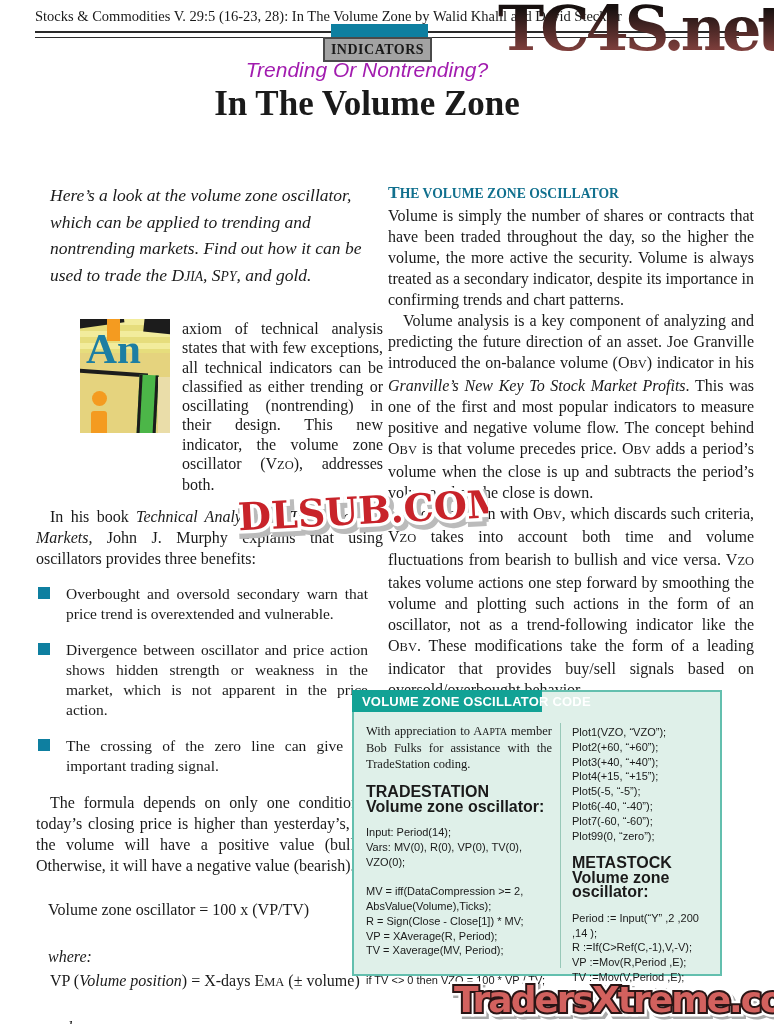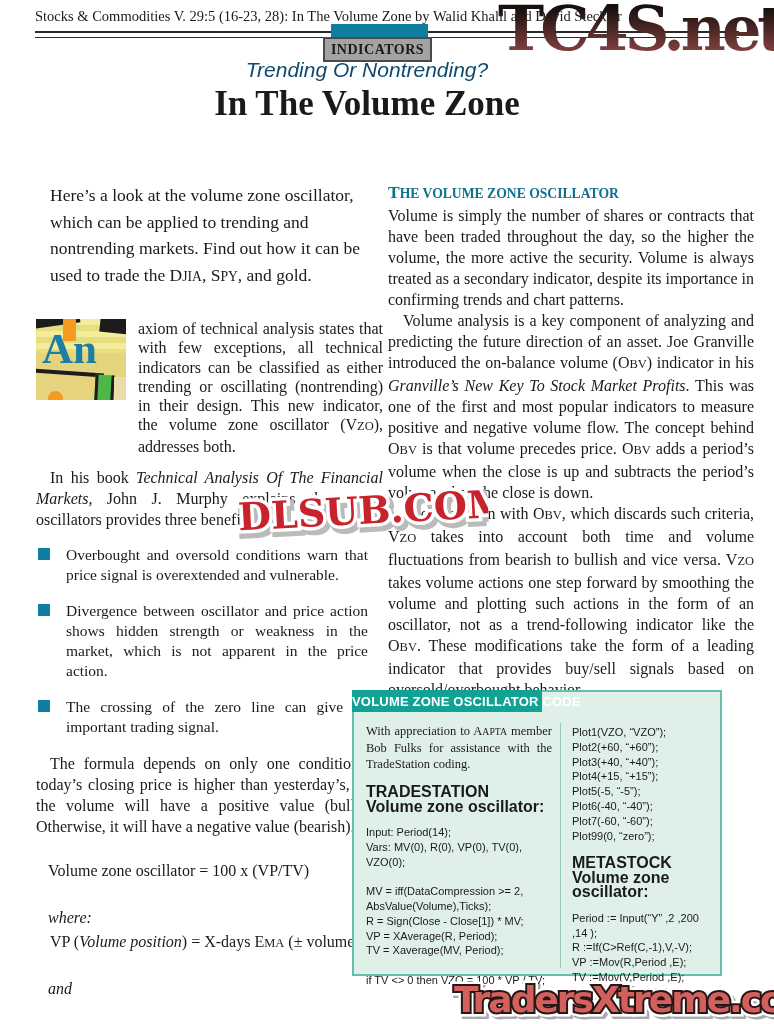--- a/index.html
+++ b/index.html
@@ -8,33 +8,33 @@
 
   
   .header-citation{position:absolute;left:35px;top:8px;font-size:14.5px;white-space:nowrap;}
   .header-rules{position:absolute;left:35px;width:704px;top:31px;height:4px;
                 border-top:2px solid #2a2a2a;border-bottom:1.5px solid #2a2a2a;}
   .badge-teal{position:absolute;left:331px;top:24px;width:97px;height:16px;background:#0E7FA0;z-index:2;}
   .badge-box{position:absolute;left:323px;top:37px;width:105px;height:21px;background:#a3a3a3;
              border:2px solid #4a4a4a;z-index:3;display:flex;align-items:center;justify-content:center;
              font-weight:bold;font-size:14px;letter-spacing:.5px;}
   .kicker{position:absolute;left:0;right:40px;top:58px;text-align:center;
-          font-family:"Liberation Sans",sans-serif;font-style:italic;font-size:21px;color:#0c4a6e;}
+          font-family:"Liberation Sans",sans-serif;font-style:italic;font-size:21px;color:#a21caf;}
   .page-title{position:absolute;left:0;right:40px;top:84px;text-align:center;
               font-size:35px;font-weight:bold;}
 
   
   .sc{font-size:.78em;}
   p{margin:0;}
 
   
   .col-left{position:absolute;left:36px;top:182px;width:347px;font-size:16px;line-height:21px;}
-  .intro{font-size:17.5px;line-height:26.5px;margin-left:14px;width:332px;}
+  .intro{font-style:italic;font-size:17.5px;line-height:26.5px;margin-left:14px;width:332px;}
   .lede-row{display:flex;margin-top:29px;}
-  .dropcap-art{position:relative;width:90px;height:81px;flex:none;background:#E5D37E;overflow:hidden;margin-right:12px;}
+  .dropcap-art{position:relative;width:90px;height:114px;flex:none;background:#E5D37E;overflow:hidden;margin-right:12px;margin-left:44px;}
   .da-band{position:absolute;left:0;top:0;right:0;height:34px;
            background:repeating-linear-gradient(180deg,#F2EC9C 0 6px,#E6DD7C 6px 12px);}
   .da-diag1{position:absolute;left:-8px;top:-3px;width:52px;height:10px;background:#1c1c1c;transform:rotate(-8deg);}
   .da-black2{position:absolute;right:-4px;top:-2px;width:30px;height:16px;background:#1c1c1c;transform:rotate(6deg);}
   .da-orange-tab{position:absolute;left:27px;top:0;width:13px;height:22px;background:#F49B20;}
   .da-diag2{position:absolute;left:-6px;top:52px;width:74px;height:4px;background:#1c1c1c;transform:rotate(4deg);}
   .da-green{position:absolute;left:58px;top:56px;width:13px;height:62px;background:#4CB648;
             border-left:3px solid #1c1c1c;border-right:3px solid #1c1c1c;transform:rotate(3deg);}
   .da-tan{position:absolute;left:78px;top:58px;width:14px;height:58px;background:#EADDA9;}
   .da-dot{position:absolute;left:12px;top:72px;width:15px;height:15px;border-radius:50%;background:#F49B20;}
@@ -56,21 +56,21 @@
   .col-right{position:absolute;left:388px;top:182px;width:366px;font-size:16px;line-height:21px;}
   .section-head{color:#11708E;font-weight:bold;font-size:17.5px;margin-bottom:1px;}
   .col-right p{text-align:justify;}
   .col-right p.indent{text-indent:15px;}
 
   
   .codebox{position:absolute;left:352px;top:690px;width:370px;height:286px;background:#DFF0E9;
            border:2px solid #63BFAE;box-sizing:border-box;}
   .codebox-header{position:absolute;left:-2px;top:-2px;width:190px;height:22px;background:#12A295;color:#ffffff;
                   font-family:"Liberation Sans",sans-serif;font-weight:bold;font-size:13px;
-                  display:flex;align-items:center;box-sizing:border-box;letter-spacing:.2px;white-space:nowrap;}
+                  display:flex;align-items:center;padding-left:10px;box-sizing:border-box;letter-spacing:.2px;white-space:nowrap;}
   .codebox-cols{position:absolute;left:12px;right:8px;top:31px;bottom:6px;display:flex;}
   .code-left{width:186px;padding-right:8px;}
   .code-divider{width:1px;background:#98C8B8;margin-right:11px;}
   .code-right{flex:1;}
   .code-credit{font-size:12.5px;line-height:16px;text-align:justify;margin-bottom:13px;}
   .code-label{font-family:"Liberation Sans",sans-serif;font-weight:bold;font-size:16px;line-height:14.5px;}
   .code-pre{font-family:"Liberation Sans",sans-serif;font-size:11px;line-height:14.8px;white-space:pre-line;margin-top:11px;}
 
   
   .copyright{position:absolute;left:0;right:0;top:986px;text-align:center;font-size:14.5px;}
@@ -114,21 +114,21 @@
         <div class="dropcap-an">An</div>
       </div>
       <p class="lede-text">axiom of technical analysis states that with few exceptions, all technical indicators can be classified as either trending or oscillating (nontrending) in their design. This new indicator, the volume zone oscillator (V<span class="sc">ZO</span>), addresses both.</p>
     </div>
 
     <p class="murphy">In his book <i>Technical Analysis Of The Financial Markets,</i> John J. Murphy explains that using oscillators provides three benefits:</p>
 
     <div class="bullet-list">
       <div class="bullet-item">
         <span class="bullet-square"></span>
-        <span>Overbought and oversold conditions warn that price signal is overextended and vulnerable.</span>
+        <span>Overbought and oversold secondary warn that price trend is overextended and vulnerable.</span>
       </div>
       <div class="bullet-item">
         <span class="bullet-square"></span>
         <span>Divergence between oscillator and price action shows hidden strength or weakness in the market, which is not apparent in the price action.</span>
       </div>
       <div class="bullet-item">
         <span class="bullet-square"></span>
         <span>The crossing of the zero line can give an important trading signal.</span>
       </div>
     </div>

